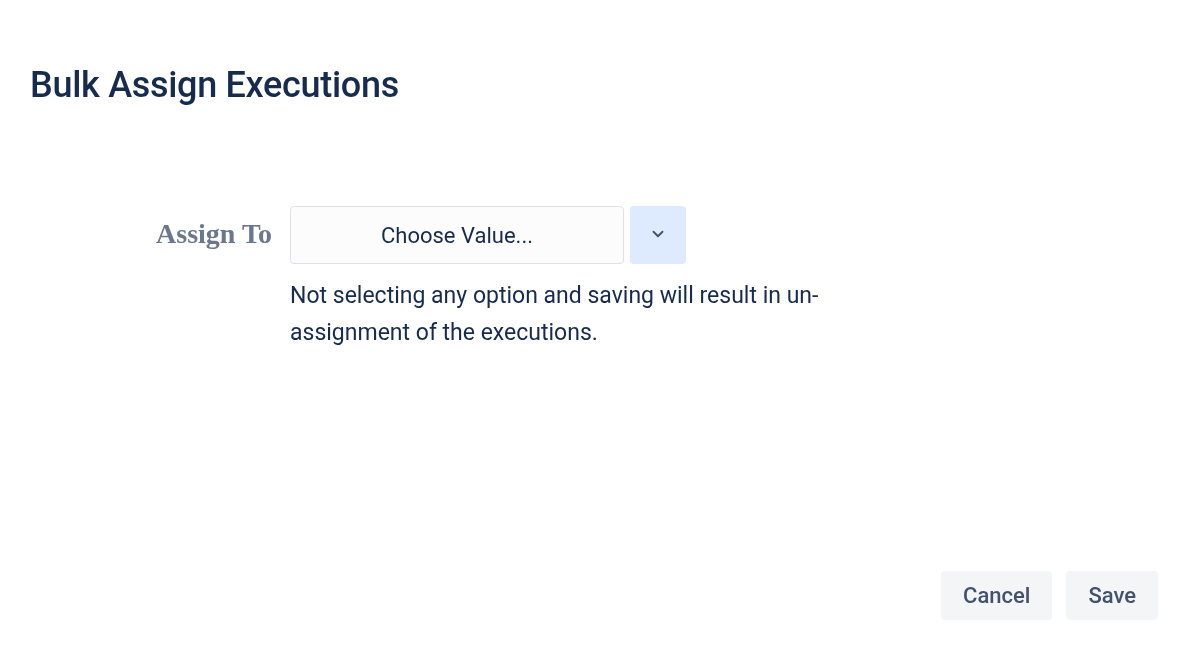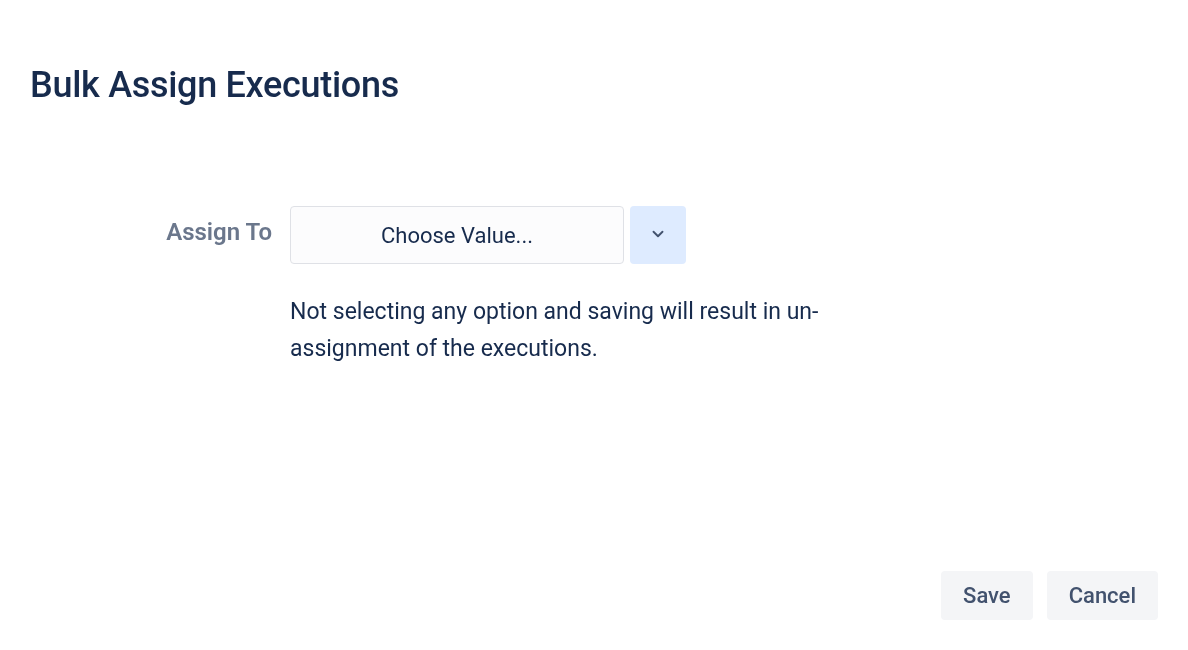--- a/index.html
+++ b/index.html
@@ -26,25 +26,26 @@
     
     .form-row {
       display: flex;
       align-items: flex-start;
       padding: 90px 30px 0 30px;
     }
     
     .form-label {
       width: 260px;
       text-align: right;
-      font-size: 24px;
+      font-size: 28px;
       font-weight: 600;
       color: #6b778c;
       padding-right: 18px;
       padding-top: 12px;
+      font-family: Liberation Serif, serif;
     }
     
     .form-control-col {
       flex: 0 0 auto;
       max-width: 640px;
     }
     
     .select-group {
       display: flex;
       align-items: flex-end;
@@ -80,21 +81,21 @@
     
     .select-toggle svg {
       width: 18px;
       height: 18px;
     }
     
     .helper-text {
       font-size: 23px;
       color: #172b4d;
       font-weight: 400;
-      margin-top: 30px;
+      margin-top: 14px;
       line-height: 1.6;
       max-width: 620px;
     }
     
     .footer-actions {
       position: absolute;
       bottom: 30px;
       right: 30px;
       display: flex;
       gap: 14px;
@@ -128,15 +129,15 @@
             <polyline points="6 9 12 15 18 9"></polyline>
           </svg>
         </span>
       </button>
     </div>
     <div class="helper-text">Not selecting any option and saving will result in un-assignment of the executions.</div>
   </div>
 </div>
 
 <div class="footer-actions">
+  <button class="btn">Cancel</button>
   <button class="btn">Save</button>
-  <button class="btn">Cancel</button>
 </div>
 
 </body></html>

